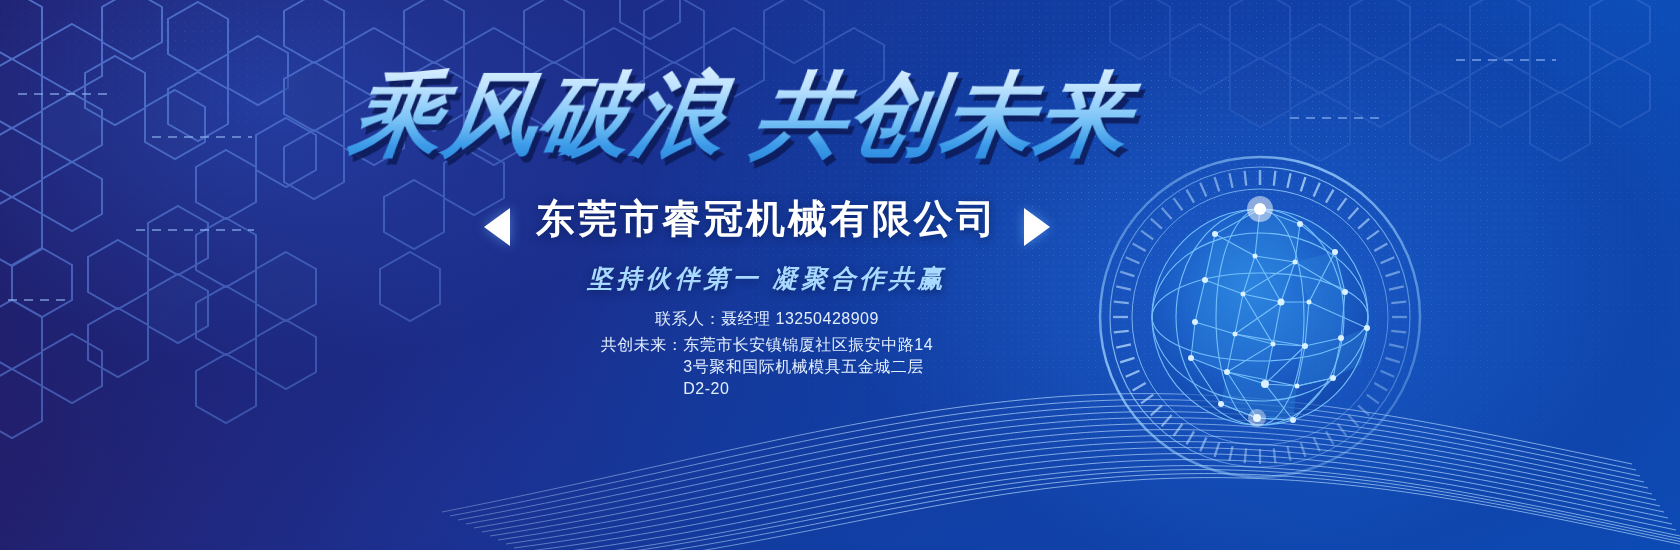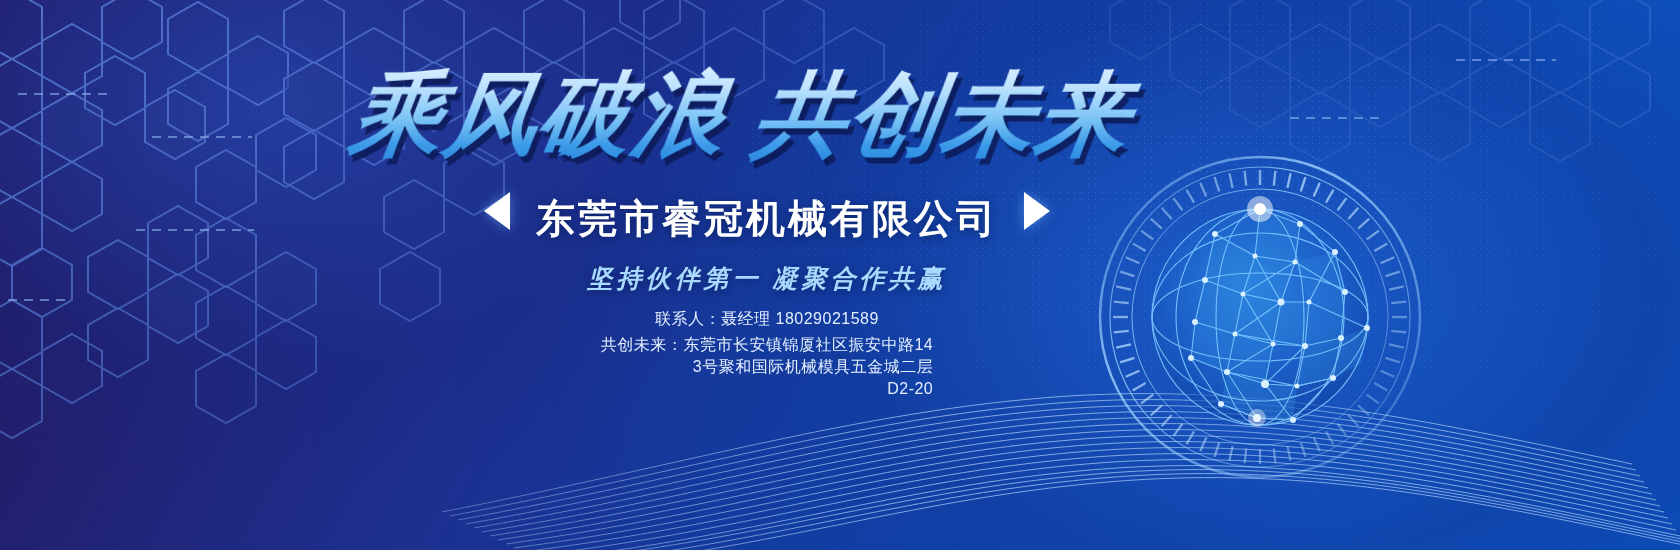--- a/index.html
+++ b/index.html
@@ -53,21 +53,21 @@
             background-clip:text;
     color:transparent;
     -webkit-text-fill-color:transparent;
     filter:drop-shadow(5px 6px 0 rgba(12,26,86,0.85));
     transform:skewX(-8deg);
   }
 
   
   .company-row{
     position:absolute;left:352px;top:192px;width:830px;
-    display:flex;align-items:flex-start;justify-content:center;gap:26px;
+    display:flex;align-items:flex-end;justify-content:center;gap:26px;
   }
   .tri{
     width:0;height:0;
     border-top:19px solid transparent;
     border-bottom:19px solid transparent;
     flex:0 0 auto;
     filter:drop-shadow(0 0 6px rgba(120,190,255,.5));
   }
   .tri-left{border-right:26px solid #ffffff;}
   .tri-right{border-left:26px solid #ffffff;}
@@ -84,21 +84,21 @@
     font-size:25px;font-weight:700;letter-spacing:4px;
     color:#a8d9ff;
     white-space:nowrap;
     text-shadow:0 2px 8px rgba(8,24,80,.7);
     font-style:italic;
   }
 
   
   .contact{
     position:absolute;left:352px;top:308px;width:830px;
-    display:flex;flex-direction:column;align-items:center;gap:4px;text-align:right;
+    display:flex;flex-direction:column;align-items:center;gap:4px;
   }
   .contact-line{
     display:flex;align-items:flex-start;
     font-size:16px;color:#e3efff;letter-spacing:.5px;line-height:22px;
   }
   .contact-label{flex:0 0 auto;white-space:nowrap;}
   .contact-value{
     max-width:250px;
     word-break:break-all;
   }
@@ -439,21 +439,21 @@
     <span class="tri tri-left"></span>
     <span class="company-name">东莞市睿冠机械有限公司</span>
     <span class="tri tri-right"></span>
   </div>
 
   <div class="slogan">坚持伙伴第一 凝聚合作共赢</div>
 
   <div class="contact">
     <div class="contact-line phone-line">
       <span class="contact-label">联系人：</span>
-      <span class="contact-value">聂经理 18029021589</span>
+      <span class="contact-value">聂经理 13250428909</span>
     </div>
     <div class="contact-line">
       <span class="contact-label">共创未来：</span>
       <span class="contact-value">东莞市长安镇锦厦社区振安中路143号聚和国际机械模具五金城二层D2-20</span>
     </div>
   </div>
 
 </div>
 
 </body></html>

